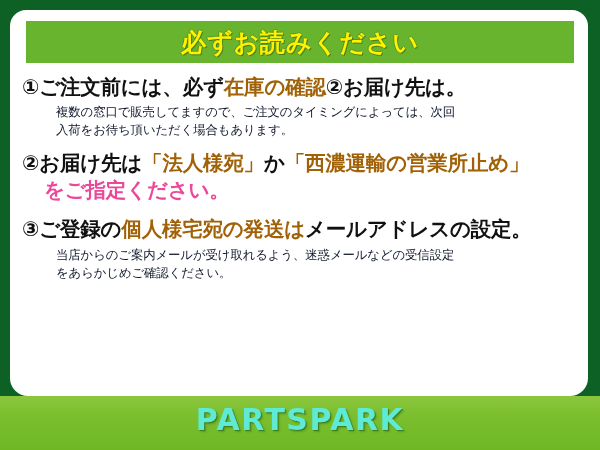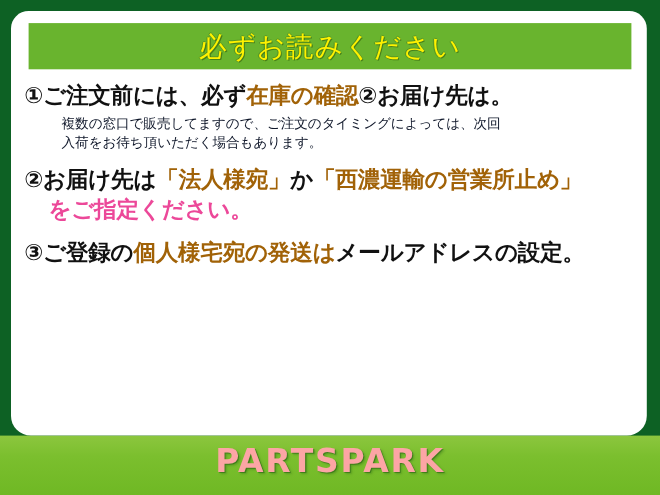--- a/index.html
+++ b/index.html
@@ -21,21 +21,21 @@
 
   
   #footer-band {
     position:absolute; left:0; top:396px; width:600px; height:54px;
     background:linear-gradient(to bottom,#8cc63e 0%,#7bbf2e 35%,#6fb824 100%);
     z-index:1;
   }
   #footer-logo {
     position:absolute; left:0; top:402px; width:600px;
     text-align:center;
-    font-size:30px; font-weight:bold; color:#fca5a5;
+    font-size:30px; font-weight:bold; color:#5eead4;
     letter-spacing:1.5px;
     text-shadow:1px 1px 0 rgba(40,100,20,.55), 2px 2px 2px rgba(40,100,20,.35);
     z-index:3;
   }
 
   
   #panel {
     position:absolute; left:10px; top:10px;
     width:578px; height:386px;
     background:#ffffff;
@@ -44,21 +44,21 @@
   }
 
   
   #title-banner {
     position:absolute; left:16px; top:11px;
     width:548px; height:42px;
     background:#69b42e;
     display:flex; align-items:center; justify-content:center;
   }
   #title-text {
-    font-size:25px; font-weight:normal; color:#fff200;
+    font-size:25px; font-weight:bold; color:#fff200;
     letter-spacing:1px;
     text-shadow:1px 1px 0 rgba(60,110,20,.75), -1px 0 0 rgba(60,110,20,.35), 0 -1px 0 rgba(60,110,20,.35);
   }
 
   
   #content {
     position:absolute; left:0; top:62px;
     width:578px; padding:0 10px 0 12px;
   }
 
@@ -123,20 +123,24 @@
         <div class="item-head">
           <span>②お届け先は</span><span class="hl">「法人様宛」</span><span>か</span><span class="hl">「西濃運輸の営業所止め」</span>
         </div>
         <div class="item-head-2">をご指定ください。</div>
       </div>
 
       <div class="item" id="item3">
         <div class="item-head">
           <span>③ご登録の</span><span class="hl">個人様宅宛の発送は</span><span>メールアドレスの設定。</span>
         </div>
+        <div class="item-body">
+          <div>当店からのご案内メールが受け取れるよう、迷惑メールなどの受信設定</div>
+          <div>をあらかじめご確認ください。</div>
+        </div>
       </div>
 
     </div>
   </div>
 
   <div id="footer-logo">PARTSPARK</div>
 
 </div>
 
 </body></html>

